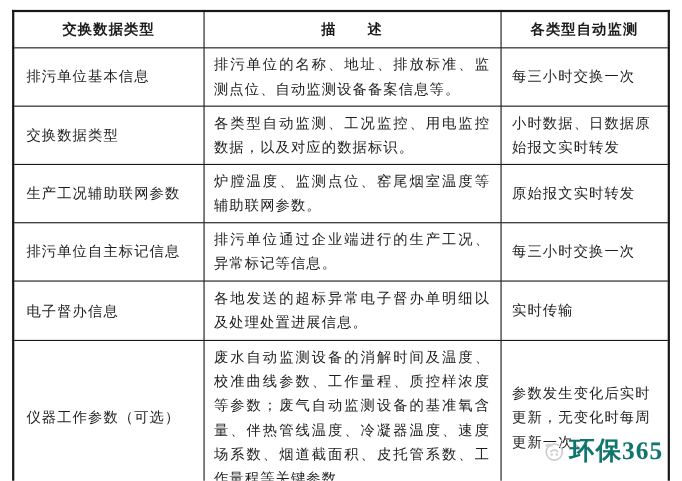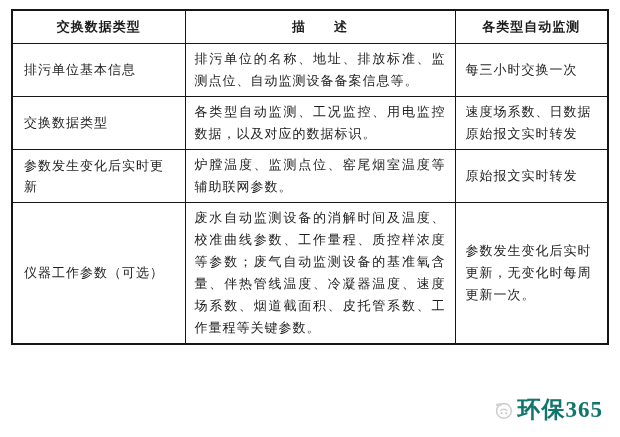--- a/index.html
+++ b/index.html
@@ -116,26 +116,36 @@
     </thead>
     <tbody>
       <tr class="row-1">
         <td class="cell-type">排污单位基本信息</td>
         <td class="cell-desc">排污单位的名称、地址、排放标准、监测点位、自动监测设备备案信息等。</td>
         <td class="cell-freq">每三小时交换一次</td>
       </tr>
       <tr class="row-2">
         <td class="cell-type">交换数据类型</td>
         <td class="cell-desc">各类型自动监测、工况监控、用电监控数据，以及对应的数据标识。</td>
-        <td class="cell-freq">速度场系数、日数据原始报文实时转发</td>
+        <td class="cell-freq">小时数据、日数据原始报文实时转发</td>
       </tr>
       <tr class="row-3">
-        <td class="cell-type">参数发生变化后实时更新</td>
+        <td class="cell-type">生产工况辅助联网参数</td>
         <td class="cell-desc">炉膛温度、监测点位、窑尾烟室温度等辅助联网参数。</td>
         <td class="cell-freq">原始报文实时转发</td>
+      </tr>
+      <tr class="row-4">
+        <td class="cell-type">排污单位自主标记信息</td>
+        <td class="cell-desc">排污单位通过企业端进行的生产工况、异常标记等信息。</td>
+        <td class="cell-freq">每三小时交换一次</td>
+      </tr>
+      <tr class="row-5">
+        <td class="cell-type">电子督办信息</td>
+        <td class="cell-desc">各地发送的超标异常电子督办单明细以及处理处置进展信息。</td>
+        <td class="cell-freq">实时传输</td>
       </tr>
       <tr class="row-6">
         <td class="cell-type">仪器工作参数（可选）</td>
         <td class="cell-desc">废水自动监测设备的消解时间及温度、校准曲线参数、工作量程、质控样浓度等参数；废气自动监测设备的基准氧含量、伴热管线温度、冷凝器温度、速度场系数、烟道截面积、皮托管系数、工作量程等关键参数。</td>
         <td class="cell-freq">参数发生变化后实时更新，无变化时每周更新一次。</td>
       </tr>
     </tbody>
   </table>
 
   <div class="watermark">

